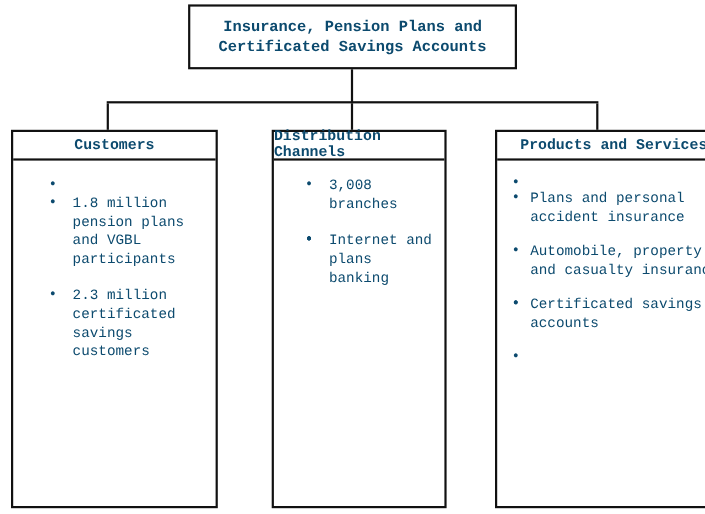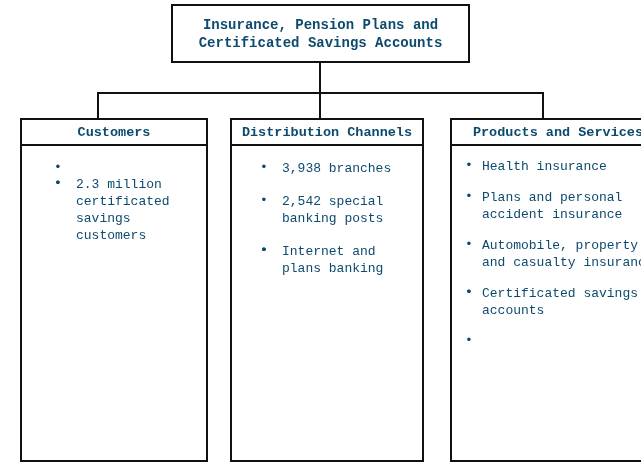--- a/index.html
+++ b/index.html
@@ -66,25 +66,25 @@
     line-height: 17px;
     margin-bottom: 16px;
   }
   .col-box li .bullet {
     position: absolute;
     left: 0;
     top: -1px;
     font-size: 13px;
   }
   
-  #col-0 { left: 20px;  width: 188px; }
+  #col-0 { left: 10px;  width: 188px; }
   #col-0 ul { padding-left: 32px; }
   #col-0 li { padding-left: 22px; }
   
-  #col-1 { left: 230px; width: 194px; }
+  #col-1 { left: 247px; width: 159px; }
   #col-1 ul { padding-left: 28px; }
   #col-1 li { padding-left: 22px; }
   
   #col-2 { left: 450px; width: 216px; }
   #col-2 ul { padding-left: 13px; padding-top: 12px; }
   #col-2 li { padding-left: 17px; margin-bottom: 14px; }
 </style>
 </head>
 <body>
 
@@ -101,58 +101,57 @@
   <div class="line" style="left:542px; top:94px; width:2px; height:26px;"></div>
 
   <div class="box col-box" id="col-0">
     <div class="col-header">Customers</div>
     <ul>
       <li>
         <span class="bullet">•</span>
       </li>
       <li>
         <span class="bullet">•</span>
+        <span>1.8 million pension plans and VGBL participants</span>
       </li>
       <li>
         <span class="bullet">•</span>
         <span>2.3 million certificated savings customers</span>
       </li>
     </ul>
   </div>
 
   <div class="box col-box" id="col-1">
     <div class="col-header">Distribution Channels</div>
     <ul>
       <li>
         <span class="bullet">•</span>
-        <span>3,938 branches</span>
+        <span>3,008 branches</span>
       </li>
       <li>
         <span class="bullet">•</span>
-        <span>2,542 special banking posts</span>
       </li>
       <li>
         <span class="bullet">•</span>
       </li>
       <li>
         <span class="bullet">•</span>
       </li>
       <li>
         <span class="bullet">•</span>
         <span>Internet and plans banking</span>
       </li>
     </ul>
   </div>
 
   <div class="box col-box" id="col-2">
     <div class="col-header">Products and Services</div>
     <ul>
       <li>
         <span class="bullet">•</span>
-        <span>Health insurance</span>
       </li>
       <li>
         <span class="bullet">•</span>
         <span>Plans and personal accident insurance</span>
       </li>
       <li>
         <span class="bullet">•</span>
         <span>Automobile, property and casualty insurance</span>
       </li>
       <li>

